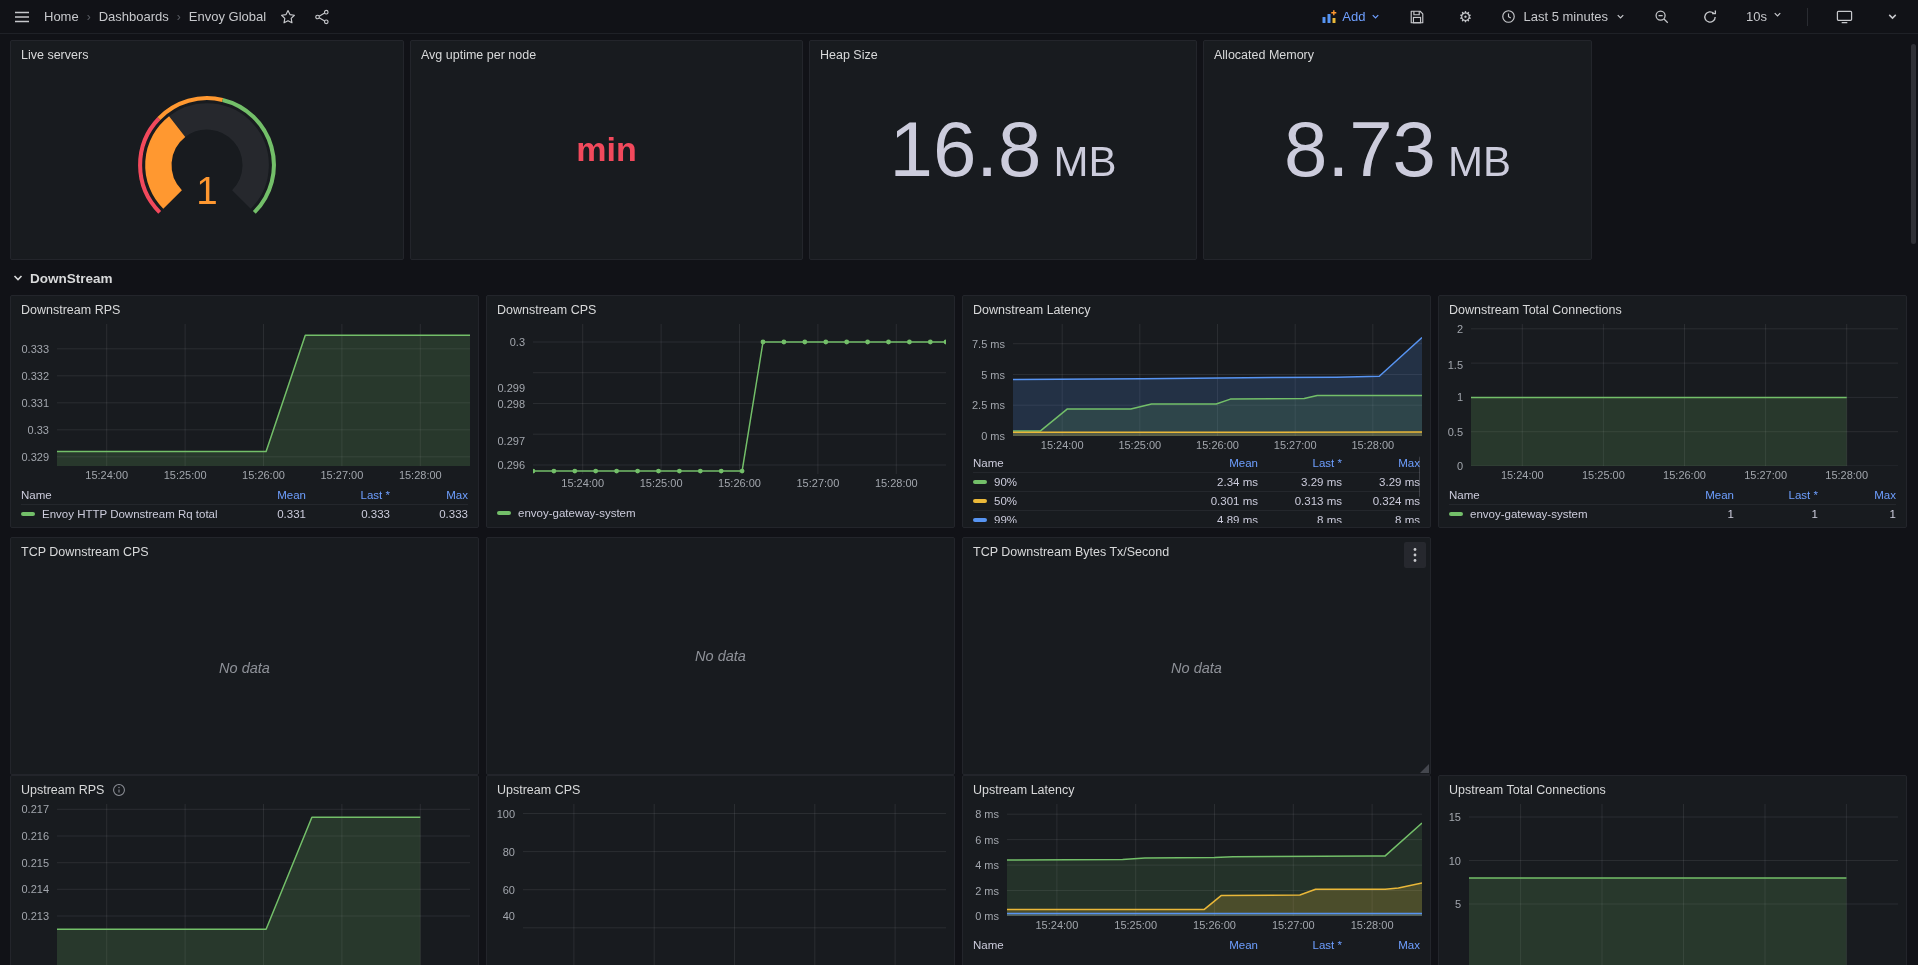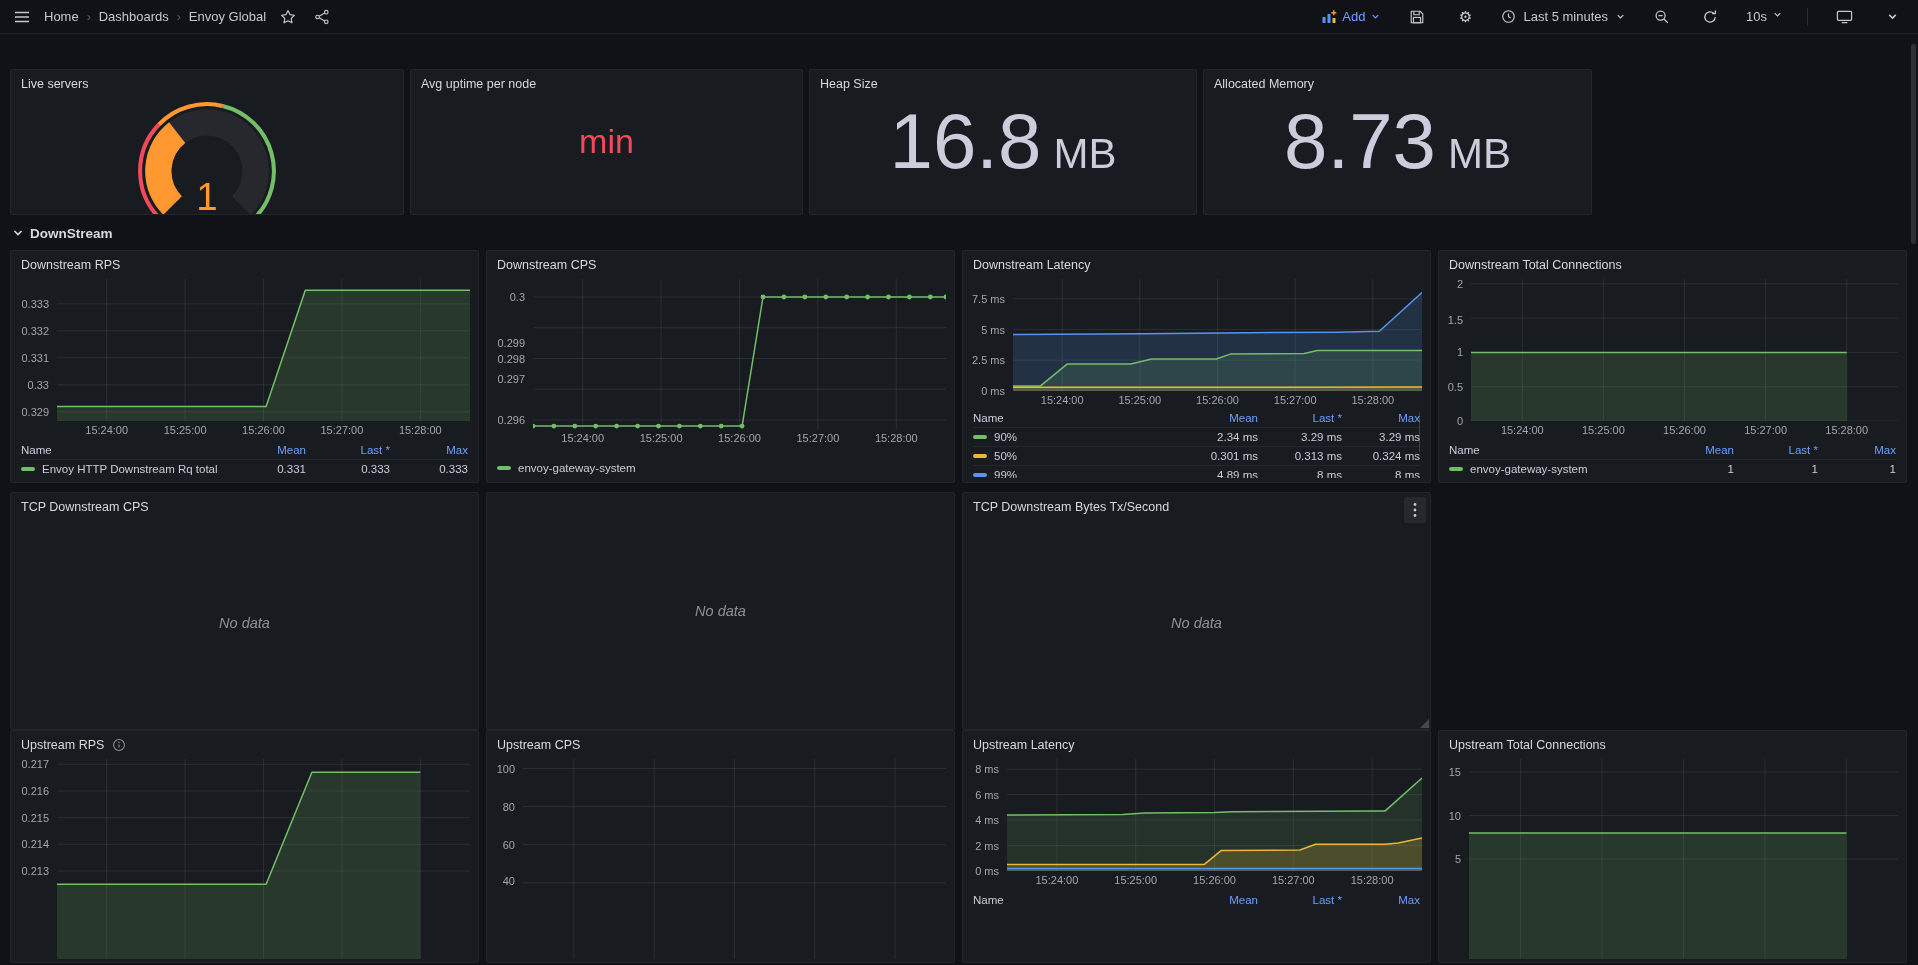--- a/index.html
+++ b/index.html
@@ -18,42 +18,42 @@
   .crumb { cursor:pointer; }
   .crumb-sep { color:#585B62; font-size:12px; }
   .add-group { display:flex; align-items:center; gap:5px; color:#6E9FFF; font-size:13px; font-weight:500; cursor:pointer; }
   .timepick { display:flex; align-items:center; gap:7px; color:#C7C8CC; font-size:13px; cursor:pointer; }
   .interval { display:flex; align-items:flex-start; gap:5px; color:#C7C8CC; font-size:13px; cursor:pointer; }
   .vdiv { width:1px; height:18px; background:#2a2c32; }
   .gear-glyph { font-size:15px; line-height:1; }
 
   
   .dash { padding:6px 10px 0 10px; }
-  .row-top { display:grid; grid-template-columns:394px 393px 388px 389px; gap:6px; height:146px;margin-top:29px; }
+  .row-top { display:grid; grid-template-columns:394px 393px 388px 389px; gap:6px; height:220px; }
   .grid4 { display:grid; grid-template-columns:repeat(4,469px); gap:7px; }
   .row-ds { height:233px; }
   .row-tcp { height:238px; margin-top:9px; }
   .row-us { height:233px; }
   .section-h { display:flex; align-items:center; gap:6px; margin:8px 2px 7px 2px; height:20px;
                font-size:13.5px; font-weight:700; color:#D8D9DA; cursor:pointer; }
 
   
   .panel { position:relative; background:#181B1F; border:1px solid #23252b; border-radius:2px;
            display:flex; flex-direction:column; overflow:hidden; }
   .panel-title { padding:7px 10px 3px 10px; font-size:12.5px; font-weight:500; color:#D8D9DA;
                  display:flex; align-items:center; gap:8px; cursor:pointer; white-space:nowrap; }
   .nodata { flex:1; display:flex; align-items:center; justify-content:center;
             color:#8E9198; font-size:14.5px;font-style:italic; }
 
   
   .stat-body { flex:1; display:flex; align-items:baseline; justify-content:center; gap:12px; padding-bottom:26px; }
   .stat-body { align-items:center; }
   .stat-inner { display:flex; align-items:baseline; gap:12px; }
   .v-a { font-size:62px; font-weight:500; }
-  .u-a { font-size:34px; font-weight:400; }
+  .u-a { font-size:34px; font-weight:700; }
   .v-b { font-size:78px; font-weight:500; }
   .u-b { font-size:42px; font-weight:500; }
   .gauge-body { flex:1; display:flex; align-items:center; justify-content:center; }
 
   
   .chart { position:relative; margin:4px 8px 0 0; padding-left:var(--g); }
   .ylabels { position:absolute; left:0; top:0; bottom:0; width:calc(var(--g) - 8px); }
   .ylabels span { position:absolute; right:0; font-size:11px; color:#A2A6AD; line-height:14px; white-space:nowrap; }
   .plot { position:relative; height:var(--ch); cursor:crosshair; }
   .plot svg { position:absolute; left:0; top:0; }
@@ -288,21 +288,21 @@
           </div>
         </div>
     </div>
     <div class="panel">
       <div class="panel-title">
           <span>Downstream CPS</span>
         </div>
       <div class="chart" style="--g:46px; --ch:150px">
         <div class="ylabels">
             <span style="top:134.0px">0.296</span>
-            <span style="top:93px">0.297</span>
+            <span style="top:110px">0.297</span>
             <span style="top:72.5px">0.298</span>
             <span style="top:57px">0.299</span>
             <span style="top:11.0px">0.3</span>
           </div>
         <div class="plot">
             <svg width="413" height="150">
               <line class="gl" x1="0" x2="413" y1="141.0" y2="141.0"></line>
               <line class="gl" x1="0" x2="413" y1="110.2" y2="110.2"></line>
               <line class="gl" x1="0" x2="413" y1="79.5" y2="79.5"></line>
               <line class="gl" x1="0" x2="413" y1="48.7" y2="48.7"></line>
@@ -533,21 +533,21 @@
           </div>
 
       </div>
     </div>
     <div class="panel">
       <div class="panel-title">
           <span>Upstream CPS</span>
         </div>
       <div class="chart" style="--g:36px; --ch:200px">
         <div class="ylabels">
-            <span style="top:115px">40</span>
+            <span style="top:105px">40</span>
             <span style="top:78.7px">60</span>
             <span style="top:40.6px">80</span>
             <span style="top:2.5px">100</span>
           </div>
         <div class="plot">
             <svg width="423" height="200">
               <line class="gl" x1="0" x2="423" y1="123.8" y2="123.8"></line>
               <line class="gl" x1="0" x2="423" y1="85.7" y2="85.7"></line>
               <line class="gl" x1="0" x2="423" y1="47.6" y2="47.6"></line>
               <line class="gl" x1="0" x2="423" y1="9.5" y2="9.5"></line>

